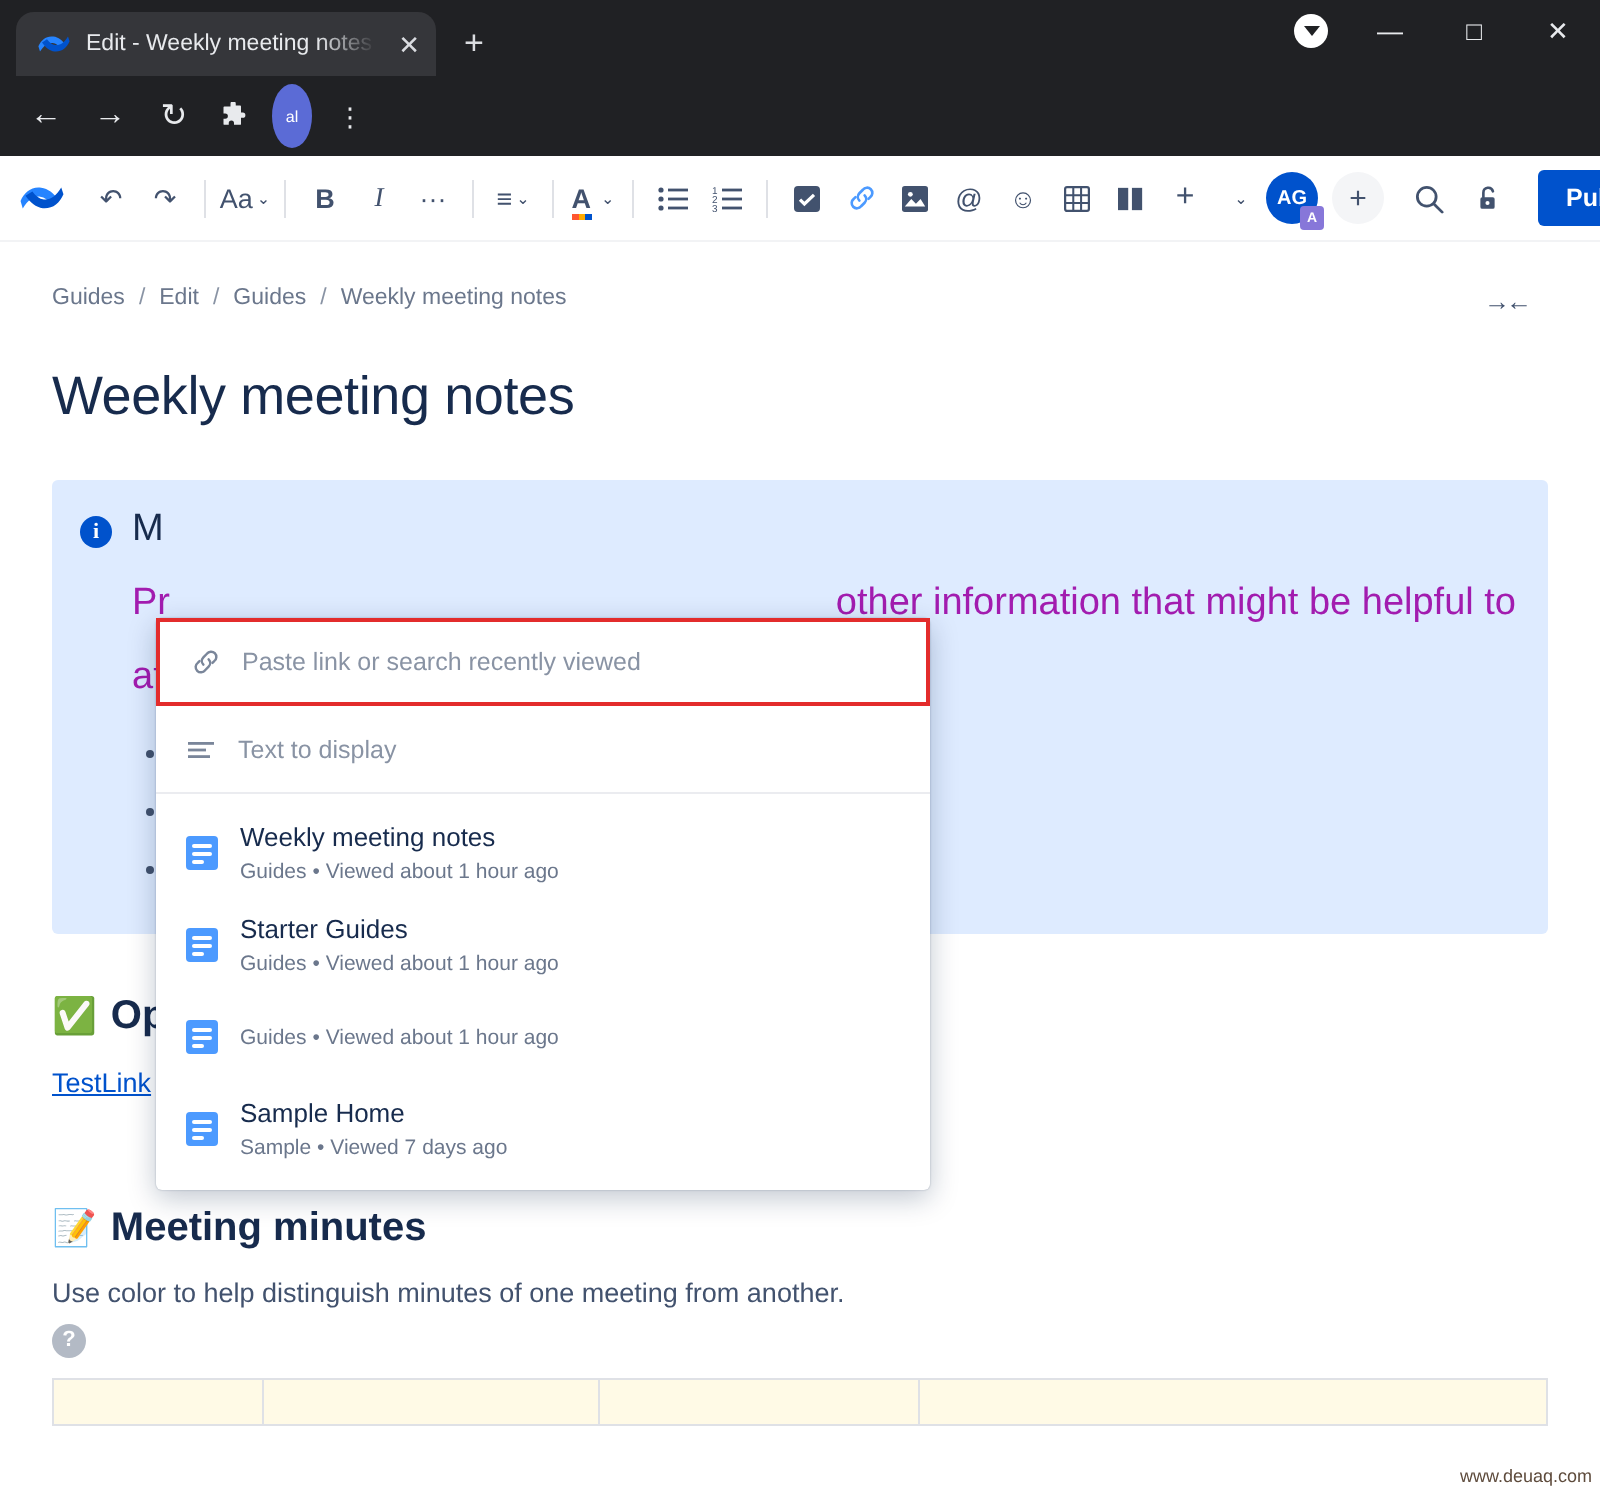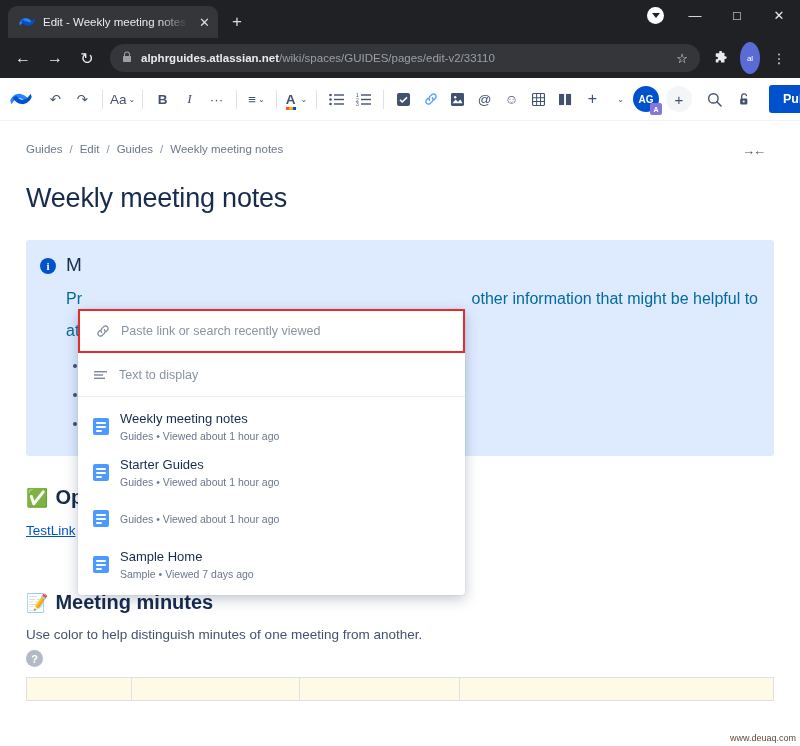--- a/index.html
+++ b/index.html
@@ -90,21 +90,21 @@
   .page-title { font-size: 27px; color: #172B4D; font-weight: 400; margin-top: 28px; letter-spacing: -0.2px; }
 
   .info-panel {
     background: #DEEBFF; border-radius: 3px; margin-top: 26px;
     padding: 14px 16px 18px 40px; position: relative; min-height: 144px;
   }
   .info-ic { position: absolute; left: 14px; top: 18px; width: 16px; height: 16px; border-radius: 50%;
              background: #0052CC; color: #fff; font-size: 11px; font-weight: 700;
              display: flex; align-items: center; justify-content: center; font-family: "Liberation Serif", serif; }
   .info-h { font-size: 19px; color: #172B4D; font-weight: 500; }
-  .info-p { font-size: 16px; color: #0369a1; line-height: 1.75; margin-top: 9px; }
+  .info-p { font-size: 19px; color: #a21caf; line-height: 1.75; margin-top: 9px; }
   .info-ul { margin: 6px 0 0 22px; }
   .info-ul li { font-size: 13.5px; color: #42526e; line-height: 2.15; }
 
   .h-emoji { font-size: 18px; margin-right: 7px; }
   .sec-h { font-size: 20px; color: #172B4D; font-weight: 700; display: flex; align-items: center;
            margin-top: 30px; }
   .test-link { display: inline-block; font-size: 13.5px; color: #0052CC; margin-top: 14px; }
   .body-p { font-size: 13.5px; color: #42526e; margin-top: 13px; }
   .help-ic { width: 17px; height: 17px; border-radius: 50%; background: #b3bac5; color: #fff;
              font-size: 11px; font-weight: 700; display: flex; align-items: center; justify-content: center;
@@ -169,29 +169,20 @@
       <span>—</span>
       <span>□</span>
       <span>✕</span>
     </div>
   </div>
 
   <div class="toolbar-row">
     <div class="nav-btn">←</div>
     <div class="nav-btn">→</div>
     <div class="nav-btn">↻</div>
-    <div class="omnibox">
-      <span>
-        <svg width="10" height="12" viewBox="0 0 10 12">
-            <path d="M2 5V3.5a3 3 0 016 0V5h.5a.5.5 0 01.5.5v5a.5.5 0 01-.5.5h-7a.5.5 0 01-.5-.5v-5A.5.5 0 011.5 5zm1 0h4V3.5a2 2 0 10-4 0z" fill="#9aa0a6"></path>
-          </svg>
-      </span>
-      <span class="omnibox-url"><b>alphrguides.atlassian.net</b><span>/wiki/spaces/GUIDES/pages/edit-v2/33110</span></span>
-      <span class="omni-star">☆</span>
-    </div>
     <div class="ext-icon">
       <svg width="14" height="14" viewBox="0 0 16 16">
           <path d="M6 1a1.5 1.5 0 013 0v1h2.5a.5.5 0 01.5.5V6h1a1.5 1.5 0 010 3h-1v3.5a.5.5 0 01-.5.5H8v-1a1.5 1.5 0 00-3 0v1H2.5a.5.5 0 01-.5-.5V9.5h1a1.5 1.5 0 000-3H2V3a.5.5 0 01.5-.5H6z" fill="#e8eaed"></path>
         </svg>
     </div>
     <div class="avatar-sm">al</div>
     <div class="ext-icon">⋮</div>
   </div>
 </div>
 

